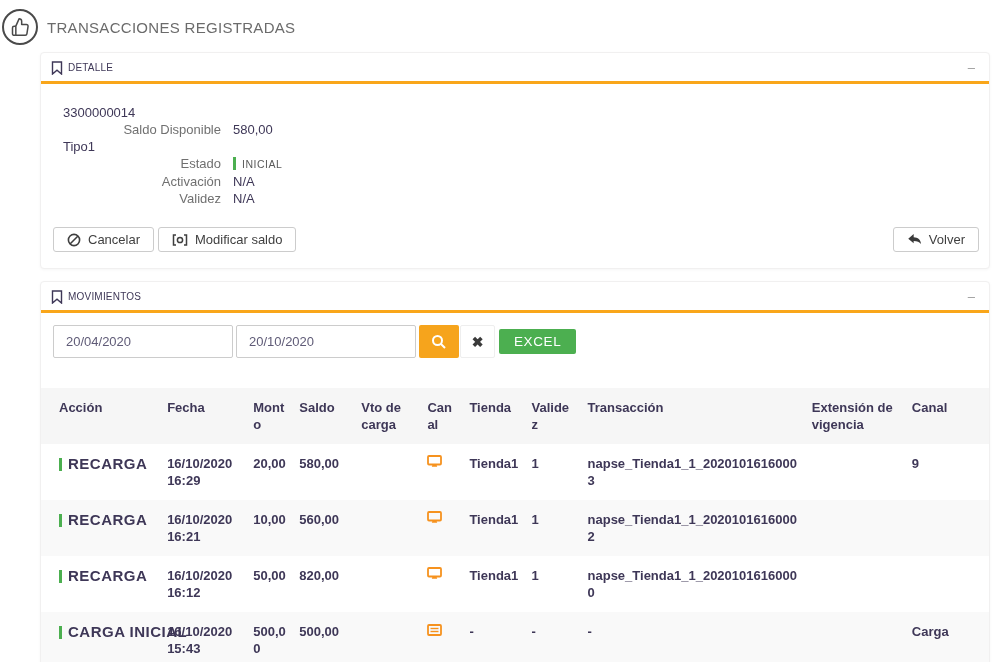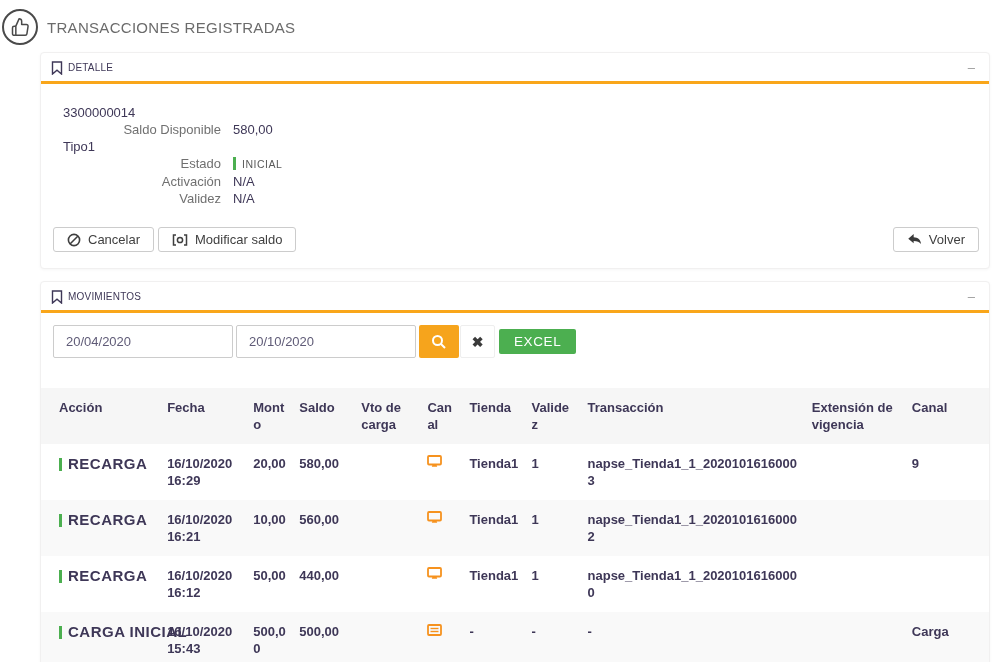--- a/index.html
+++ b/index.html
@@ -233,21 +233,21 @@
         <td>Tienda1</td>
         <td>1</td>
         <td>napse_Tienda1_1_20201016160002</td>
         <td></td>
         <td></td>
       </tr>
       <tr>
         <td class="action-cell"><span class="action-bar"></span><span class="action-text">RECARGA</span></td>
         <td>16/10/2020 16:12</td>
         <td>50,00</td>
-        <td>440,00</td>
+        <td>820,00</td>
         <td></td>
         <td><span class="icon">
               <svg width="15" height="14" viewBox="0 0 15 14" fill="none">
                 <rect x="1" y="1" width="13" height="8.5" rx="1" stroke="#F6921E" stroke-width="1.8"></rect>
                 <path d="M5.5 9.5h4l.7 2.3H4.8z" fill="#F6921E"></path>
               </svg>
             </span></td>
         <td>Tienda1</td>
         <td>1</td>
         <td>napse_Tienda1_1_20201016160000</td>

